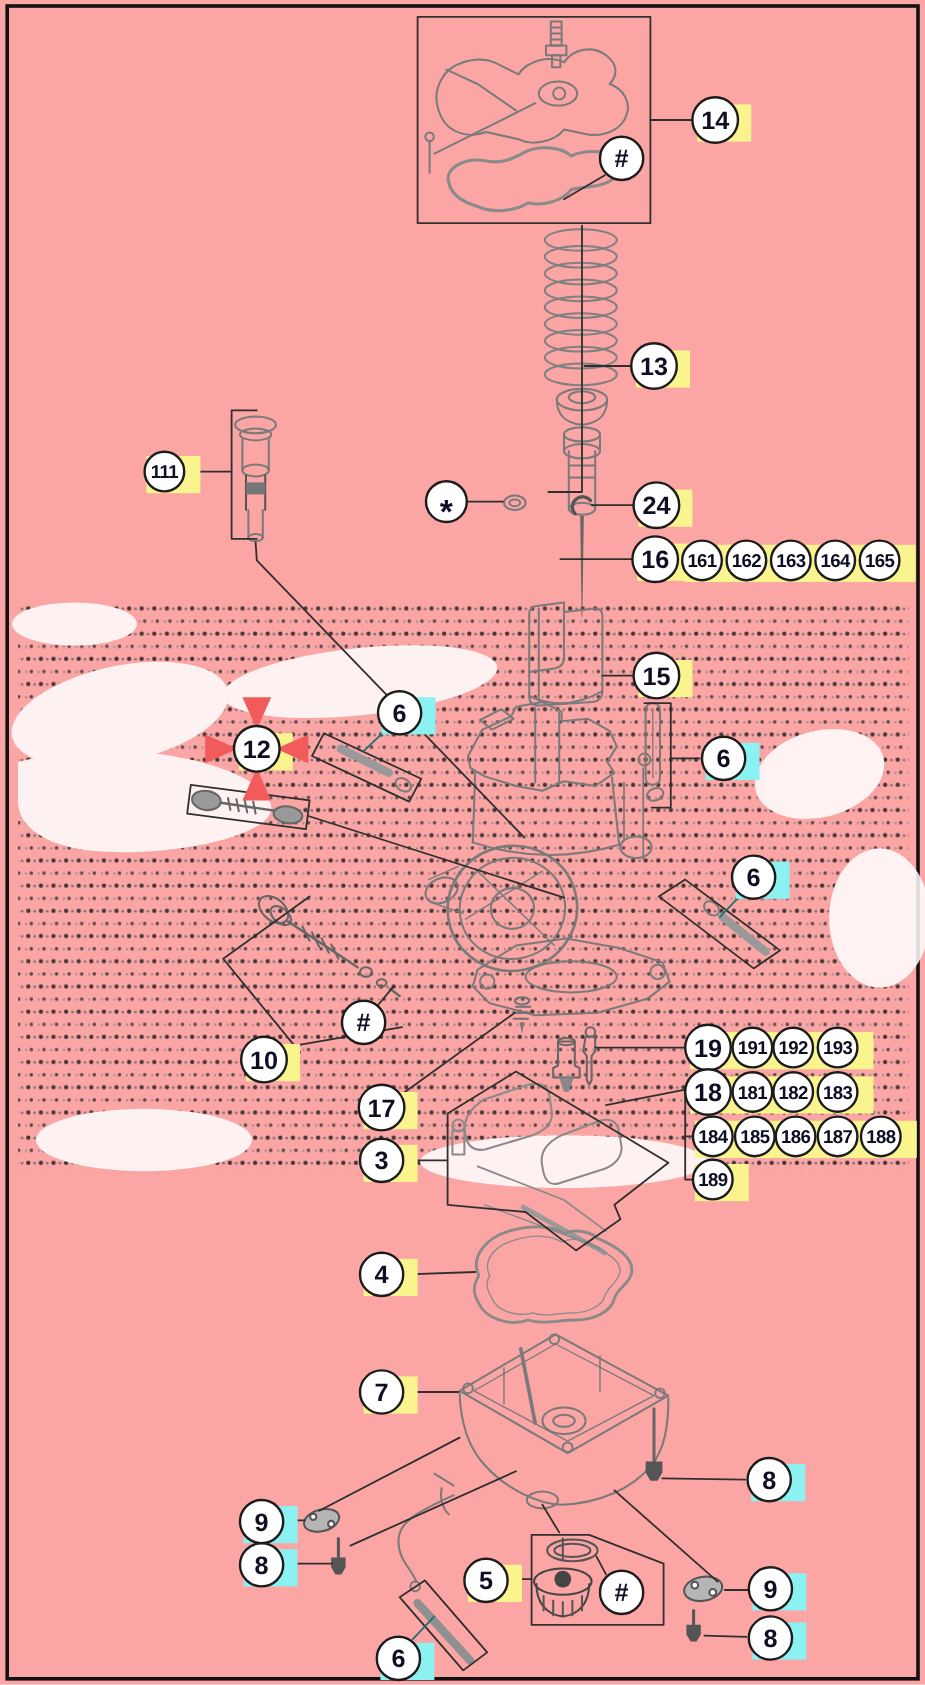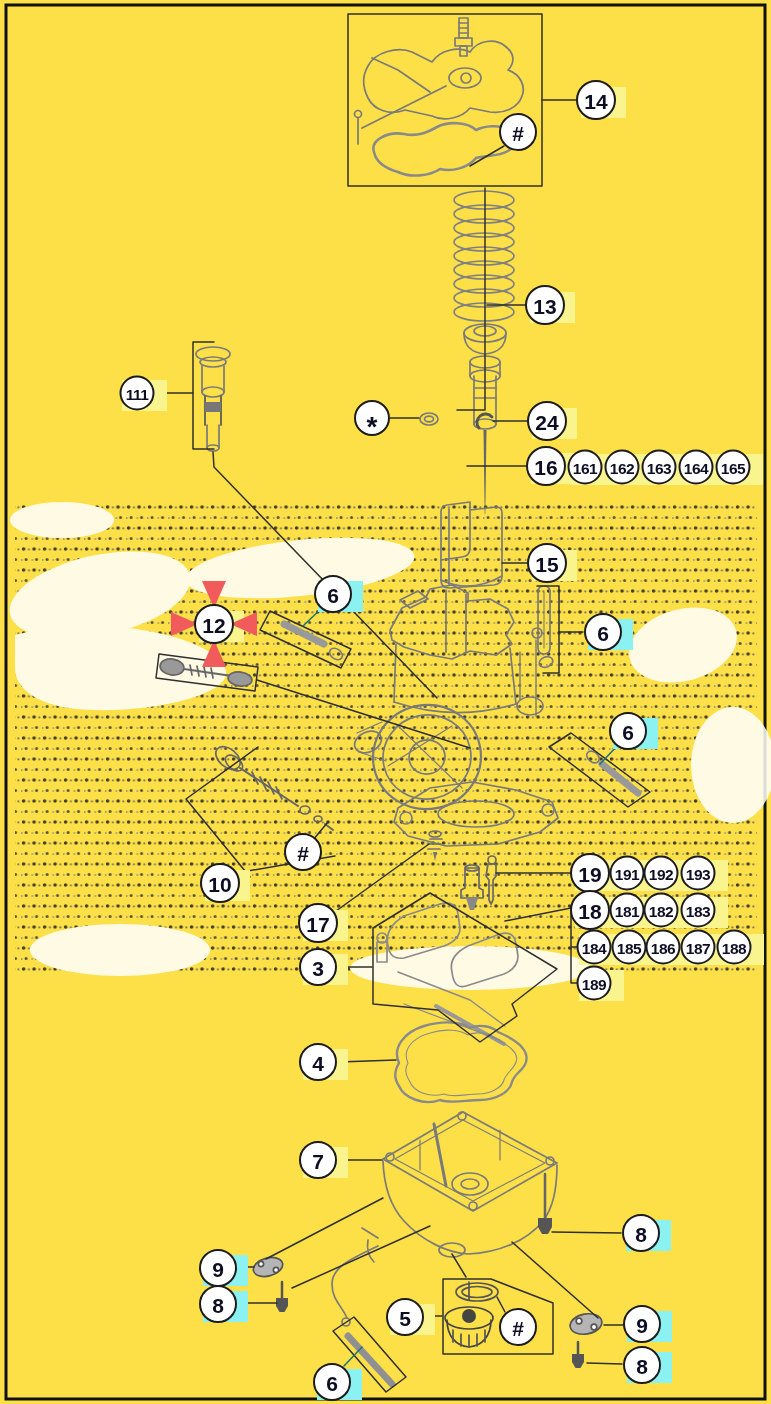--- a/index.html
+++ b/index.html
@@ -1,16 +1,16 @@
 <!DOCTYPE html>
 <html><head>
 <meta charset="utf-8">
 <style>
   html,body{margin:0;padding:0;background:#ffffff;}
-  .page{position:relative;width:771px;height:1404px;background:#fde047;overflow:hidden;
+  .page{position:relative;width:771px;height:1404px;background:#fca5a5;overflow:hidden;
         font-family:"Liberation Sans", sans-serif;}
   svg text{font-family:"Liberation Sans", sans-serif;font-weight:bold;}
 </style>
 </head>
 <body>
 
 <div class="page">
 <svg width="771" height="1404" viewBox="0 0 771 1404" xmlns="http://www.w3.org/2000/svg">
 
   <defs>

